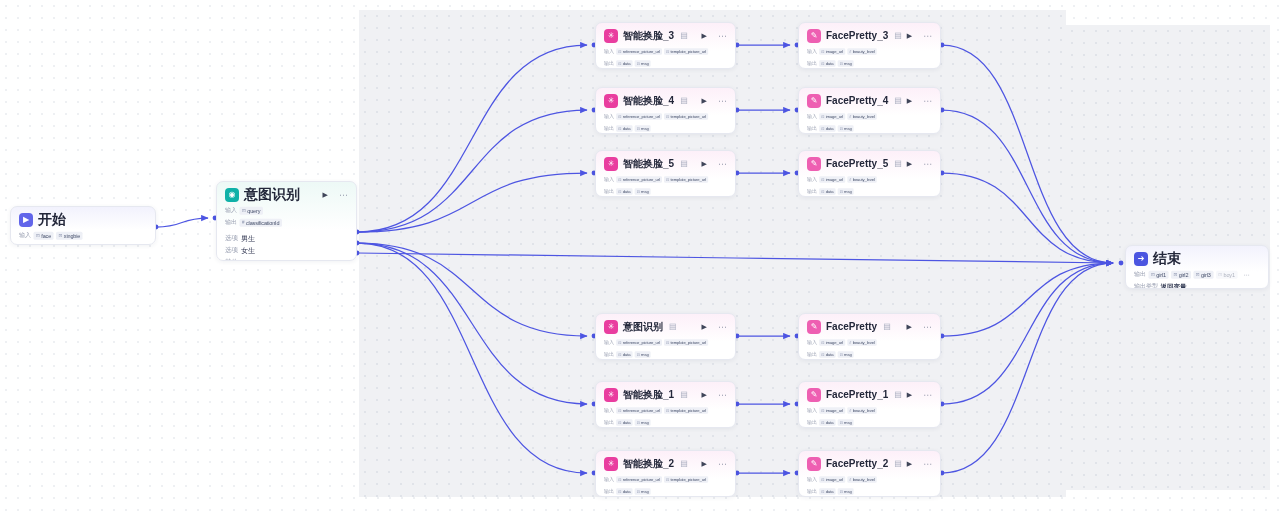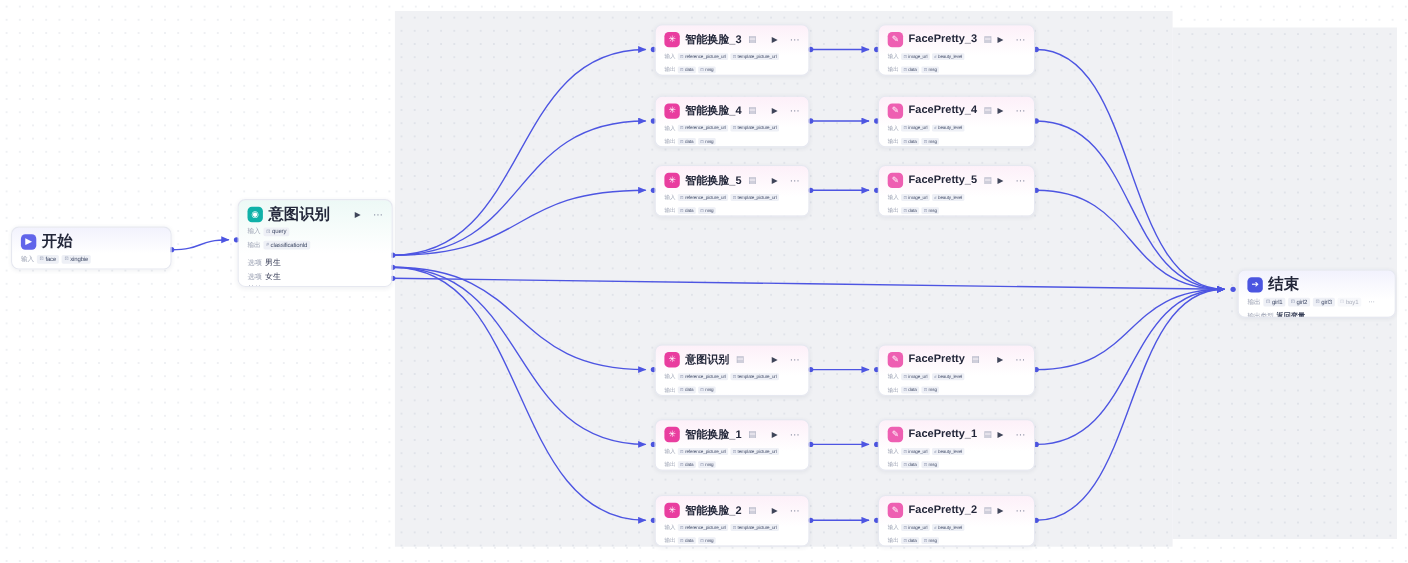--- a/index.html
+++ b/index.html
@@ -26,21 +26,21 @@
   .t-classifier{background:linear-gradient(180deg,#edf9f6 0%,#ffffff 62%);}
   .t-swap,.t-fp{background:linear-gradient(180deg,#fdf0f9 0%,#ffffff 62%);}
   .ttl{display:flex;align-items:center;gap:5px;height:15px;margin-bottom:3px;}
   .nicon{width:14px;height:14px;border-radius:4px;color:#fff;font-size:8px;
     display:flex;align-items:center;justify-content:center;flex:0 0 auto;}
   .tname{font-size:10px;font-weight:700;color:#23273a;white-space:nowrap;}
   .ttl-lg .tname{font-size:14px;}
   .badge{font-size:8px;color:#a6abbd;margin-left:1px;}
   .runbtn{margin-left:auto;font-size:7px;color:#3f4559;cursor:pointer;}
   .morebtn{font-size:9px;color:#8a8fa3;margin-left:6px;cursor:pointer;line-height:6px;}
-  .row{height:11px;display:flex;align-items:center;overflow:visible;margin-bottom:1px;}
+  .row{height:11px;display:flex;overflow:visible;margin-bottom:1px;}
   .rscale{display:flex;align-items:center;gap:5px;white-space:nowrap;
     transform-origin:0 50%;}
   .s42{transform:scale(.42);} .s50{transform:scale(.5);} .s55{transform:scale(.55);}
   .rlabel{font-size:12px;color:#9aa0b2;}
   .chip{background:#eef0f6;border-radius:3px;padding:2px 5px;display:flex;
     align-items:center;gap:3px;color:#454f6b;}
   .cname{font-size:10px;letter-spacing:-0.3px;}
   .row-lg .cname{font-size:11px;}
   .ticon{font-size:9px;color:#8b93ad;line-height:1;}
   .faded{opacity:.45;}

